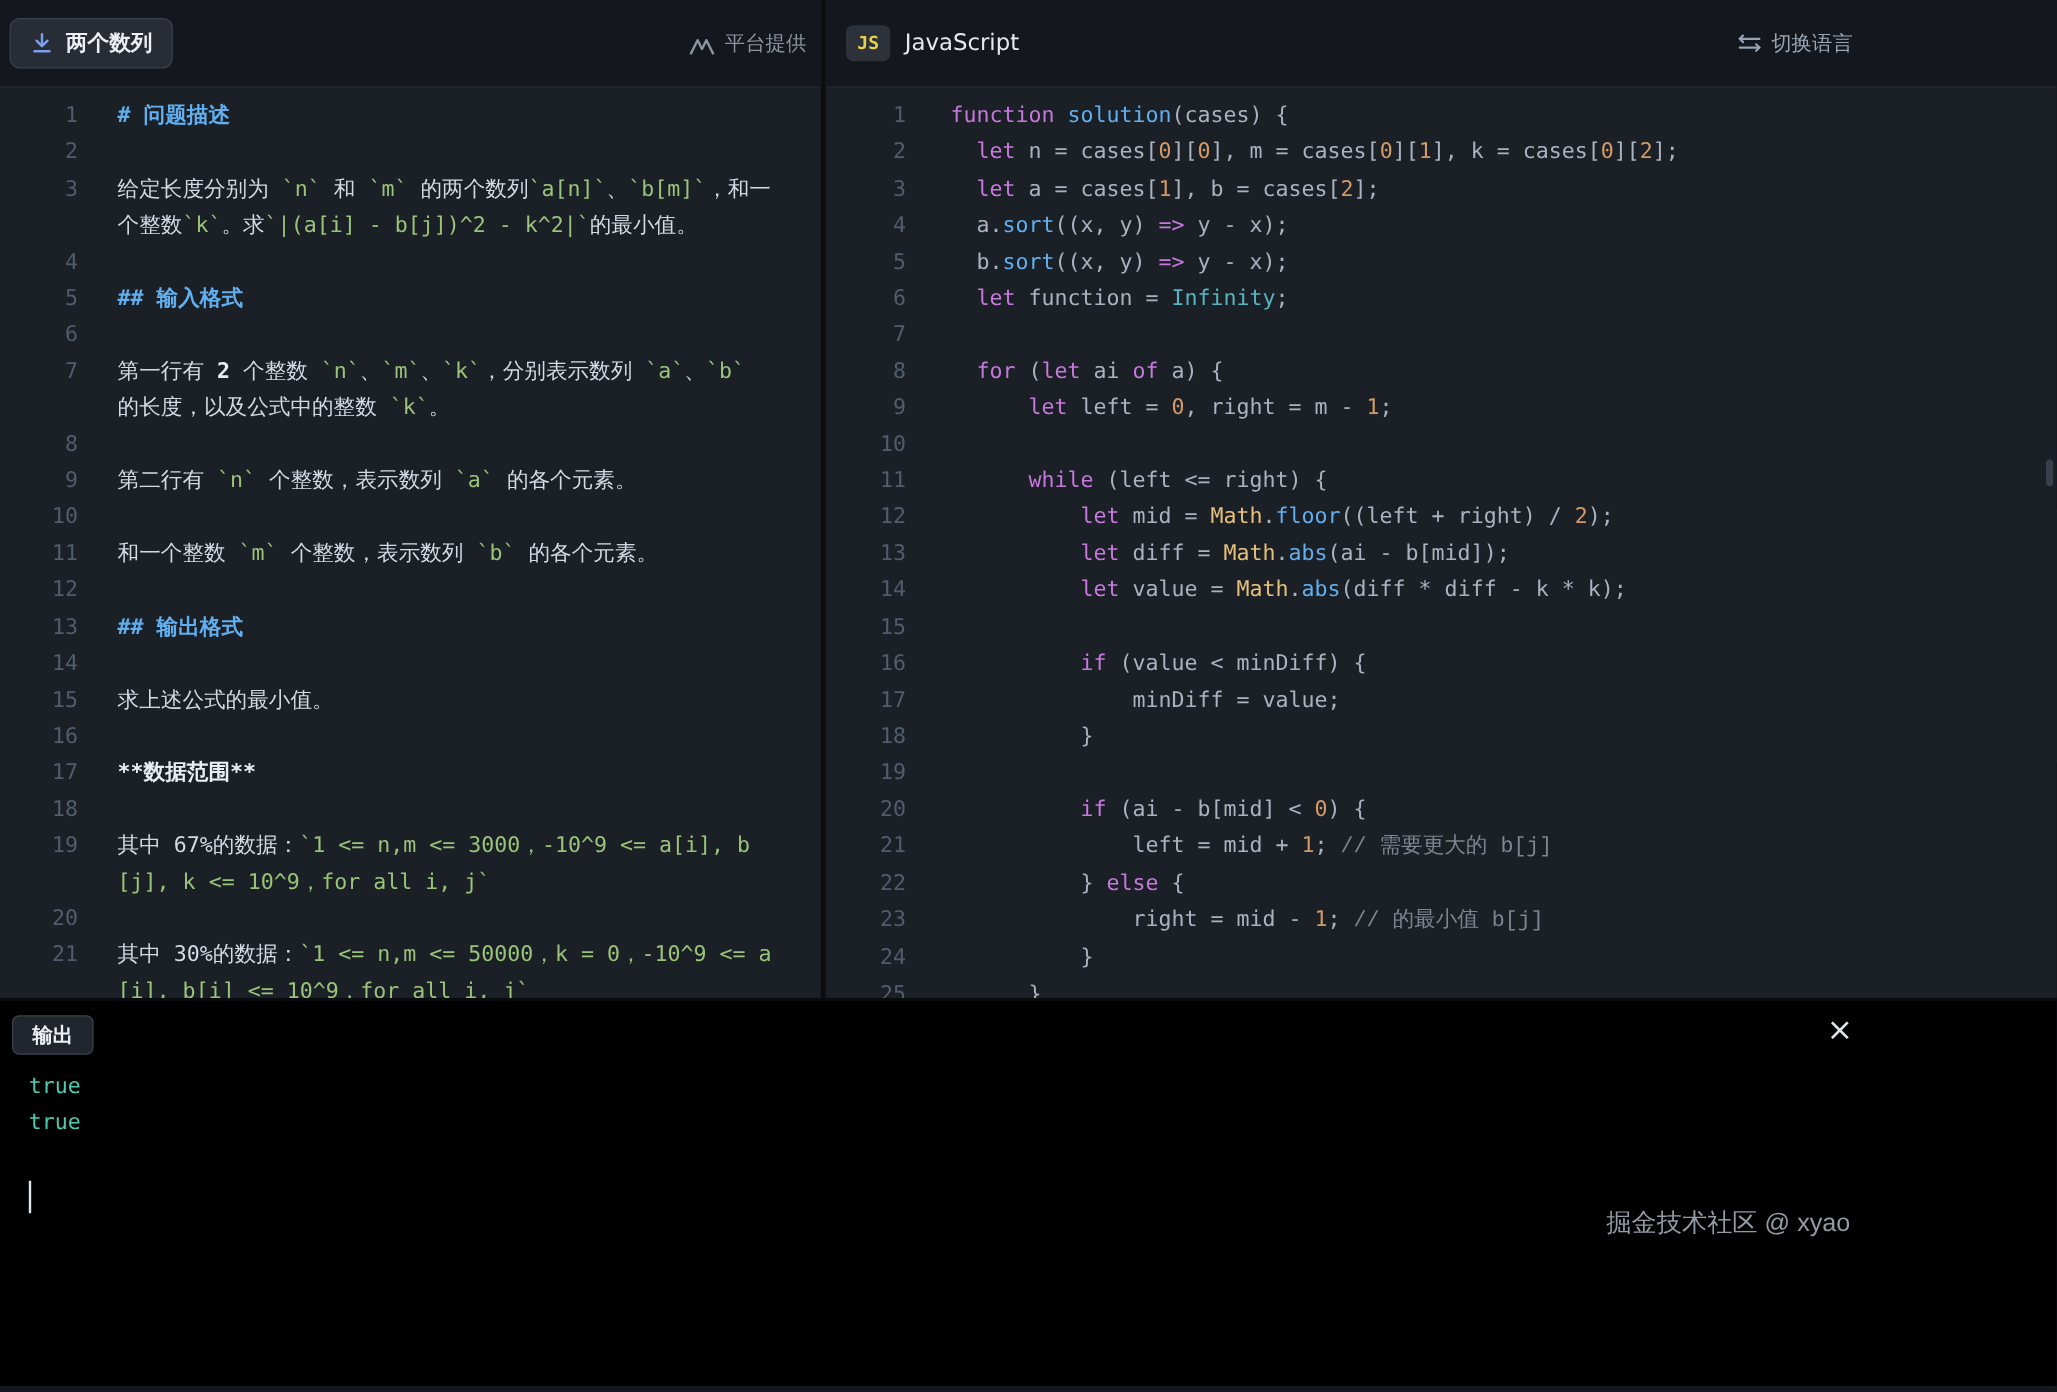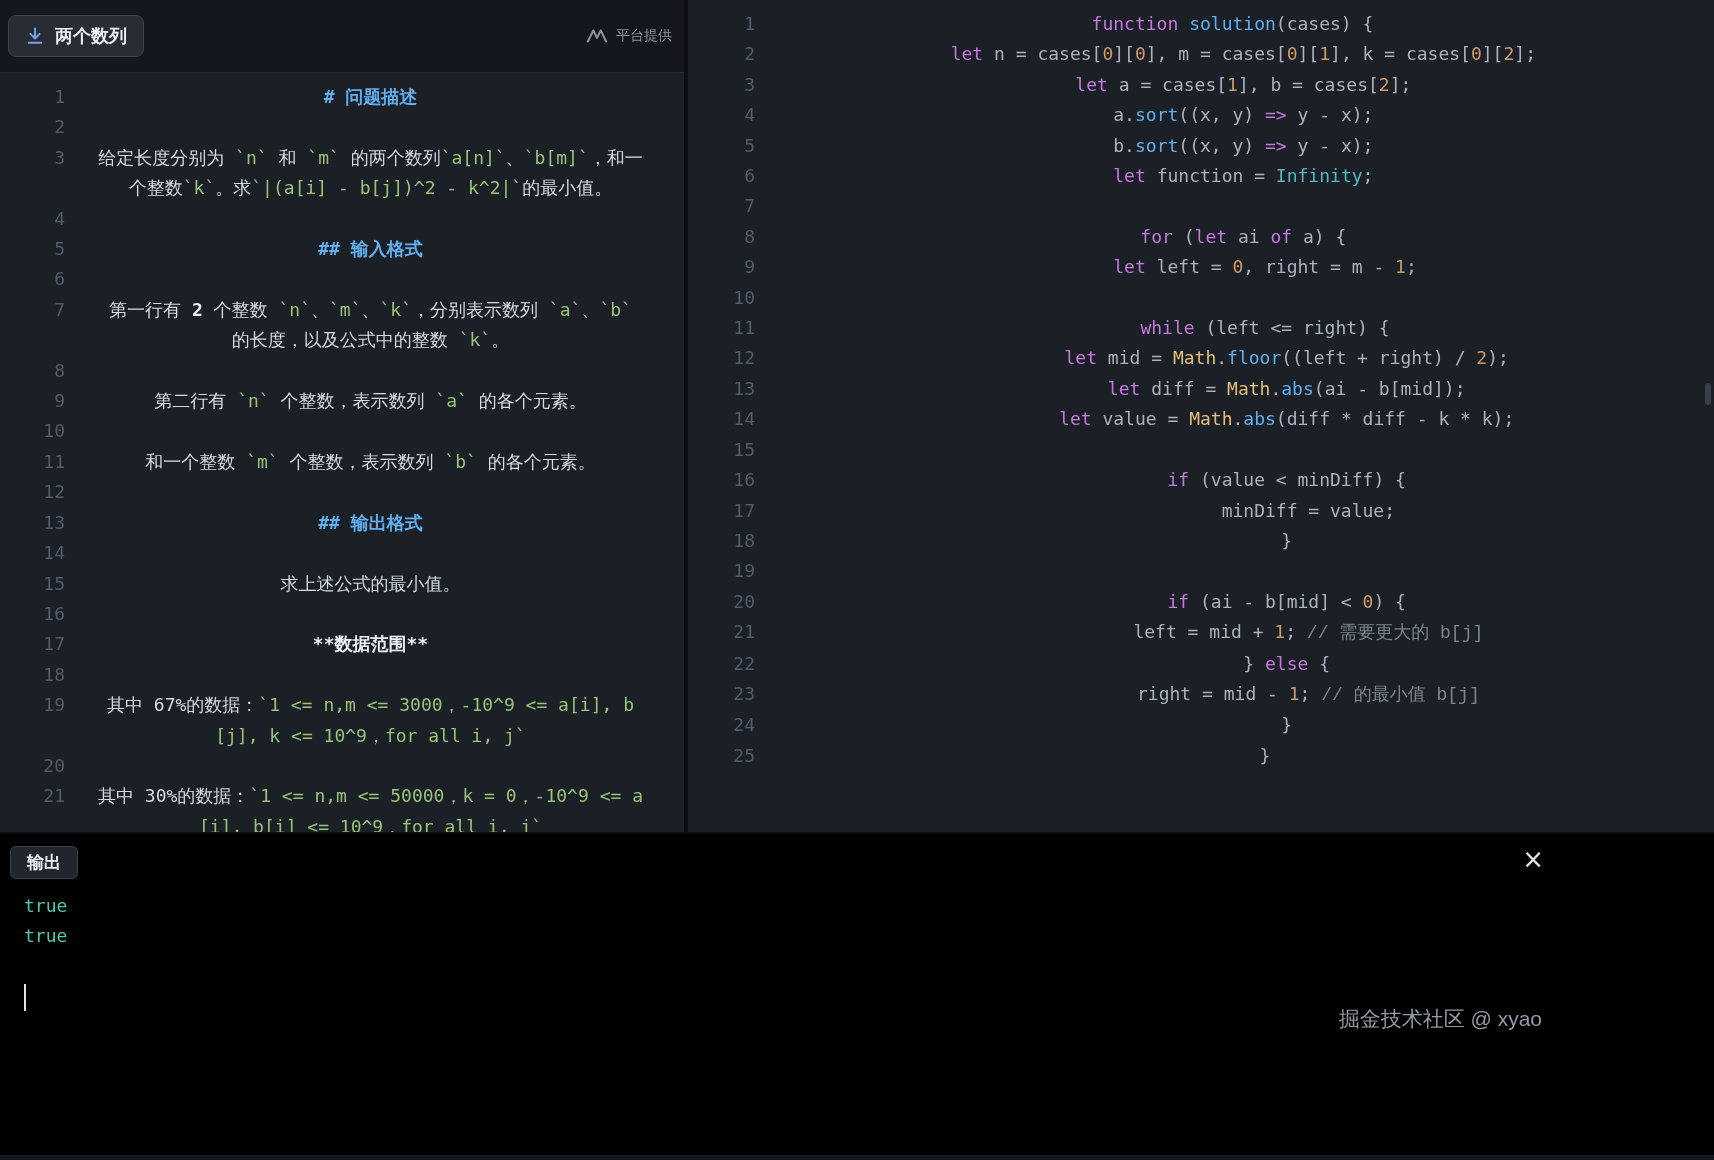--- a/index.html
+++ b/index.html
@@ -17,37 +17,37 @@
 
   .panel-header { height:73px; flex:0 0 73px; background:#14171d; border-bottom:1px solid #262b33;
                   display:flex; align-items:center; justify-content:space-between; }
   .panel.left  .panel-header { padding:0 12px 0 8px; }
   .panel.right .panel-header { padding:0 170px 0 17px; }
 
   .title-box { display:inline-flex; align-items:center; gap:10px; background:#272c35;
                border:1px solid #3d434e; border-radius:8px; padding:8px 16px; cursor:pointer; }
   .title-box .ttl { color:#eceff4; font-size:18px; font-weight:bold;
                     font-family:"DejaVu Sans", sans-serif; }
-  .provider { display:inline-flex; align-items:flex-end; gap:8px; color:#8b949e; font-size:14px;
+  .provider { display:inline-flex; align-items:flex-end; gap:8px; color:#8b949e; font-size:17px;
               font-family:"DejaVu Sans", sans-serif; }
 
   .lang-group { display:inline-flex; align-items:center; gap:12px; }
   .js-badge { width:37px; height:30px; border-radius:6px; background:#2d313a;
               display:flex; align-items:center; justify-content:center;
               color:#e8d24b; font-size:15px; font-weight:bold; }
   .lang-name { color:#e6e9ee; font-size:19px; font-family:"DejaVu Sans", sans-serif; }
   .lang-switch { display:inline-flex; align-items:center; gap:8px; color:#9aa4b2; font-size:17px;
                  font-family:"DejaVu Sans", sans-serif; cursor:pointer; }
 
   .panel-body { flex:1; overflow:hidden; padding-top:9px; }
 
   .row { display:flex; line-height:30.4px; font-size:18px; }
   .ln { text-align:right; color:var(--c-linenum); flex:0 0 65px; user-select:none; }
   .panel.right .ln { flex:0 0 67px; }
-  .lc { flex:1; padding-left:33px; padding-right:41px; white-space:pre-wrap; word-break:break-all;text-align:center; }
+  .lc { flex:1; padding-left:33px; padding-right:41px; white-space:pre-wrap; word-break:break-all; }
   .panel.right .lc { padding-left:37px; white-space:pre; word-break:normal; }
 
   
   .tk-h    { color:var(--c-heading); font-weight:bold; }
   .tk-t    { color:var(--c-text); }
   .tk-code { color:var(--c-inlinecode); }
   .tk-b    { color:var(--c-bold); font-weight:bold; }
   
   .tk-kw   { color:var(--c-keyword); }
   .tk-fn   { color:var(--c-function); }
@@ -188,20 +188,37 @@
           <div class="row">
             <span class="ln">21</span>
             <span class="lc"><span class="tk-t">其中 30%的数据：</span><span class="tk-code">`1 &lt;= n,m &lt;= 50000，k = 0，-10^9 &lt;= a[i], b[i] &lt;= 10^9，for all i, j`</span></span>
           </div>
         </div>
     </div>
 
     <div class="v-divider"></div>
 
     <div class="panel right">
+      <div class="panel-header">
+        <div class="lang-group">
+          <span class="js-badge">JS</span>
+          <span class="lang-name">JavaScript</span>
+        </div>
+        <div class="lang-switch">
+          <span>
+            <svg width="20" height="16" viewBox="0 0 22 16" fill="none" stroke="#9aa4b2" stroke-width="2" stroke-linecap="round" stroke-linejoin="round">
+              <path d="M5 1 2 4l3 3"></path>
+                <path d="M2 4h18"></path>
+                <path d="M17 9l3 3-3 3"></path>
+                <path d="M20 12H2"></path>
+            </svg>
+          </span>
+          <span>切换语言</span>
+        </div>
+      </div>
       <div class="panel-body" id="code-lines">
           <div class="row">
             <span class="ln">1</span>
             <span class="lc"><span class="tk-kw">function </span><span class="tk-fn">solution</span><span class="tk-pl">(cases) {</span></span>
           </div>
           <div class="row">
             <span class="ln">2</span>
             <span class="lc"><span class="tk-pl">  </span><span class="tk-kw">let </span><span class="tk-pl">n = cases[</span><span class="tk-num">0</span><span class="tk-pl">][</span><span class="tk-num">0</span><span class="tk-pl">], m = cases[</span><span class="tk-num">0</span><span class="tk-pl">][</span><span class="tk-num">1</span><span class="tk-pl">], k = cases[</span><span class="tk-num">0</span><span class="tk-pl">][</span><span class="tk-num">2</span><span class="tk-pl">];</span></span>
           </div>
           <div class="row">

